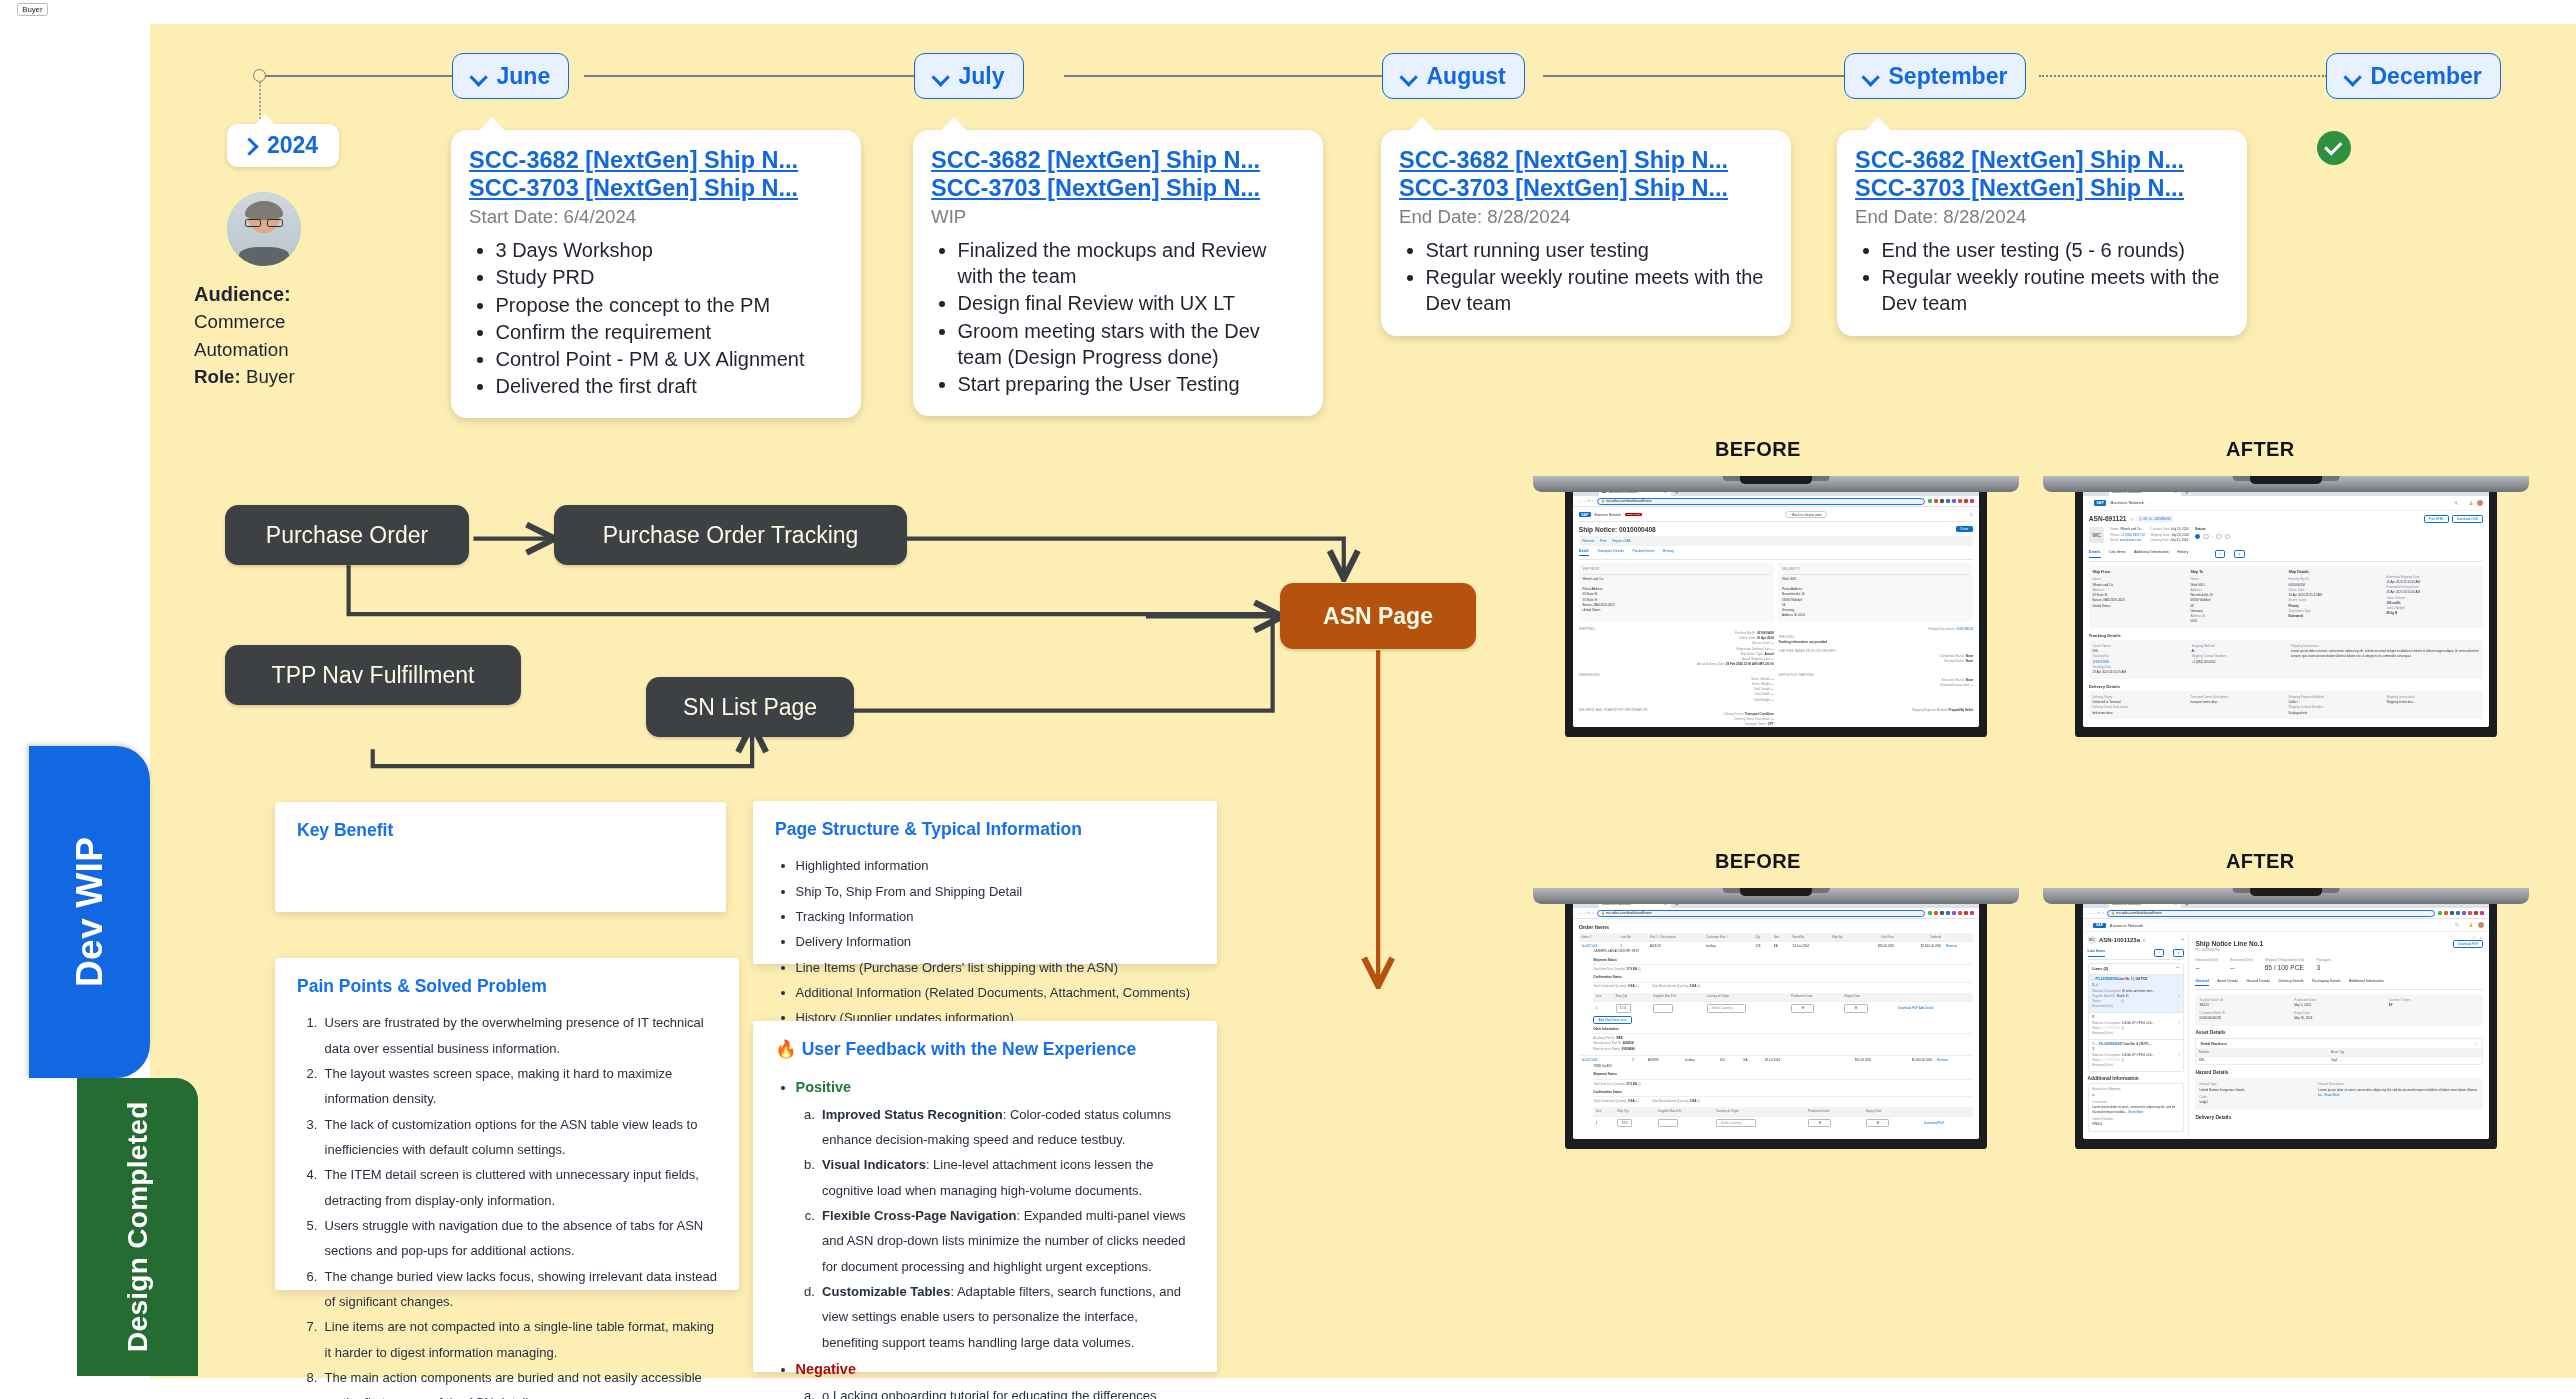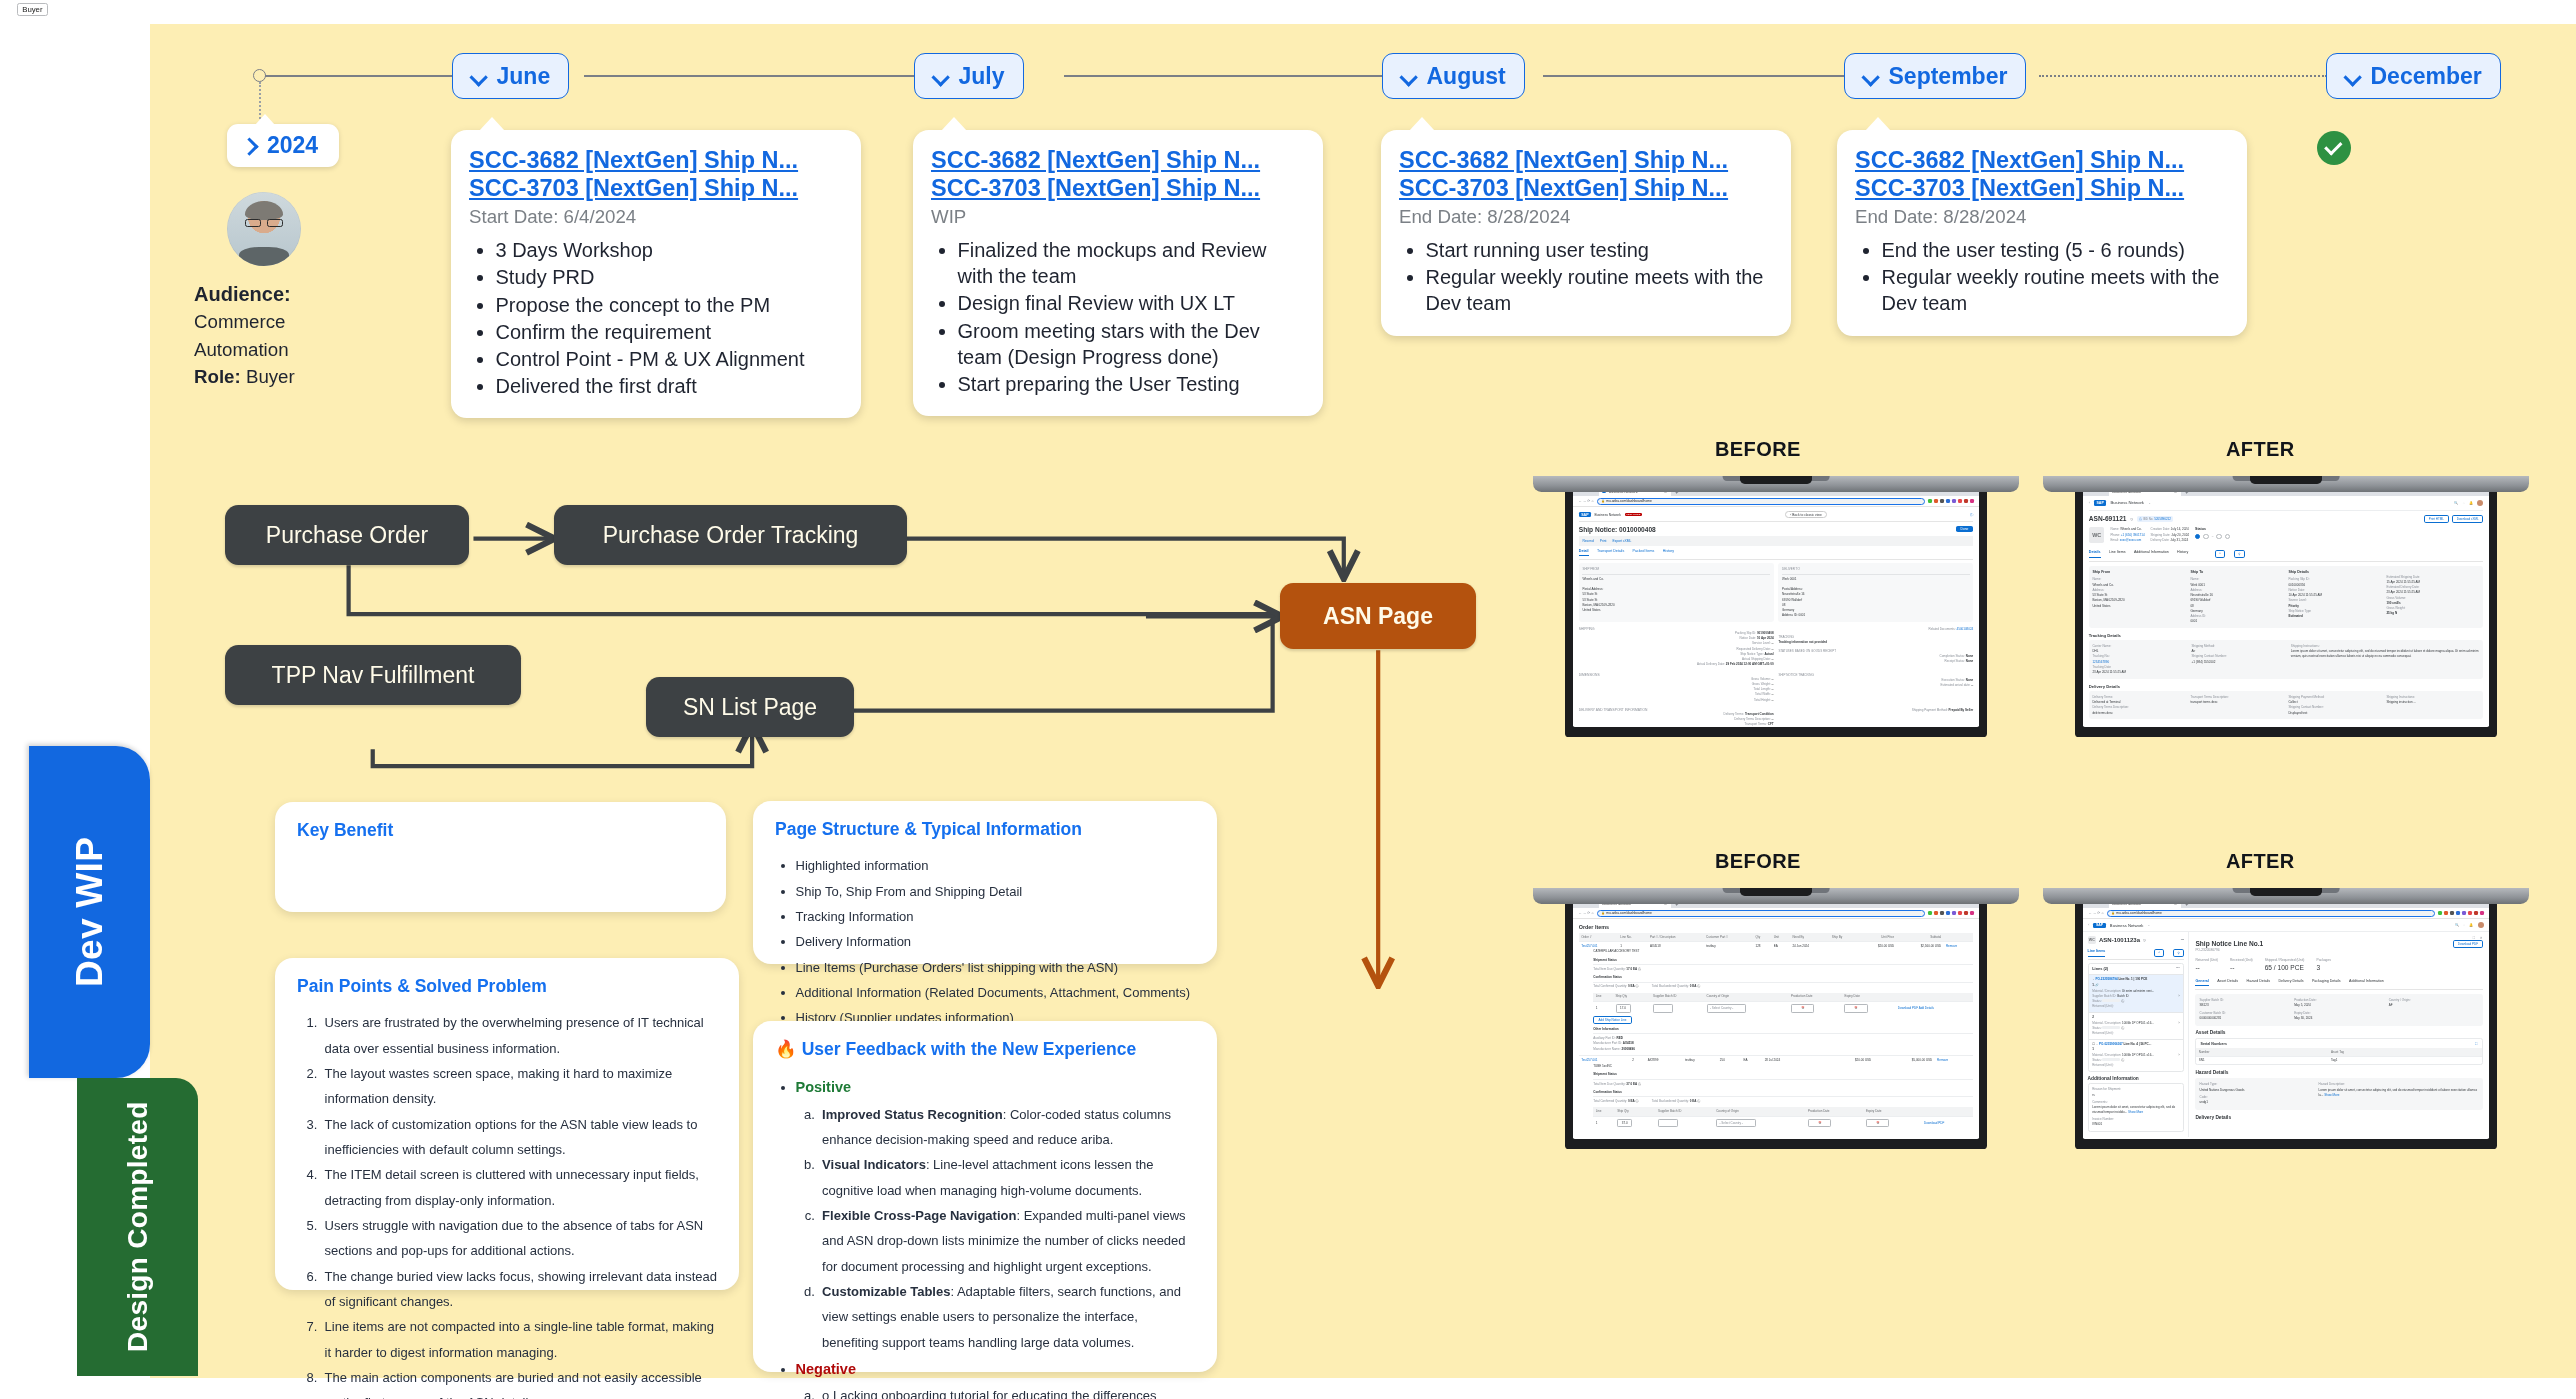--- a/index.html
+++ b/index.html
@@ -138,21 +138,21 @@
     border-radius: 13.3px; color: #fffbe9; font-size: 23px; text-align: center;
     padding: 0 13.3px; box-shadow: 0 1.2px 3px rgba(0,0,0,.15);
   }
   .node.dark { background: #3d4144; }
   .node.orange { background: #b4520e; font-weight: bold; }
 
   svg.flow { position: absolute; left: 0; top: 0; width: 2576px; height: 1400px; pointer-events:none;}
 
   
   .icard {
-    position: absolute; background: #fff; border-radius: 18px;
+    position: absolute; background: #fff; border-radius: 3px;
     box-shadow: 0 3px 9.7px rgba(0,0,0,.12);
     padding: 18px 22px;
   }
   .icard h3 { color: #1570ef; font-size: 17.5px; font-weight: bold; margin-bottom: 13.3px; }
   .icard p, .icard li { font-size: 13px; color: #27303f; line-height: 1.95; }
   .icard ul { margin-left: 20.5px; }
   .icard ol { margin-left: 24px; }
   .icard ol li { padding-left: 3.6px; }
   .icard .sub { list-style: lower-alpha; margin-left: 23px; }
   .icard .sub li { line-height: 1.95; }
@@ -428,21 +428,21 @@
 
   <div class="icard" style="left:753px; top:1021px; width:464px; height:351px;">
     <h3>
       <span>🔥</span>
       <span>User Feedback with the New Experience</span>
     </h3>
     <ul class="marker-list">
       <li>
         <span class="pos">Positive</span>
         <ol class="sub">
-          <li><b>Improved Status Recognition</b><span>: Color-coded status columns enhance decision-making speed and reduce ariba.</span></li>
+          <li><b>Improved Status Recognition</b><span>: Color-coded status columns enhance decision-making speed and reduce testbuy.</span></li>
           <li><b>Visual Indicators</b><span>: Line-level attachment icons lessen the cognitive load when managing high-volume documents.</span></li>
           <li><b>Flexible Cross-Page Navigation</b><span>: Expanded multi-panel views and ASN drop-down lists minimize the number of clicks needed for document processing and highlight urgent exceptions.</span></li>
           <li><b>Customizable Tables</b><span>: Adaptable filters, search functions, and view settings enable users to personalize the interface, benefiting support teams handling large data volumes.</span></li>
         </ol>
       </li>
       <li>
         <span class="neg">Negative</span>
         <ol class="sub">
           <li>o   Lacking onboarding tutorial for educating the differences between the new system and legacy experience. (For all NextGen products)</li>
 

